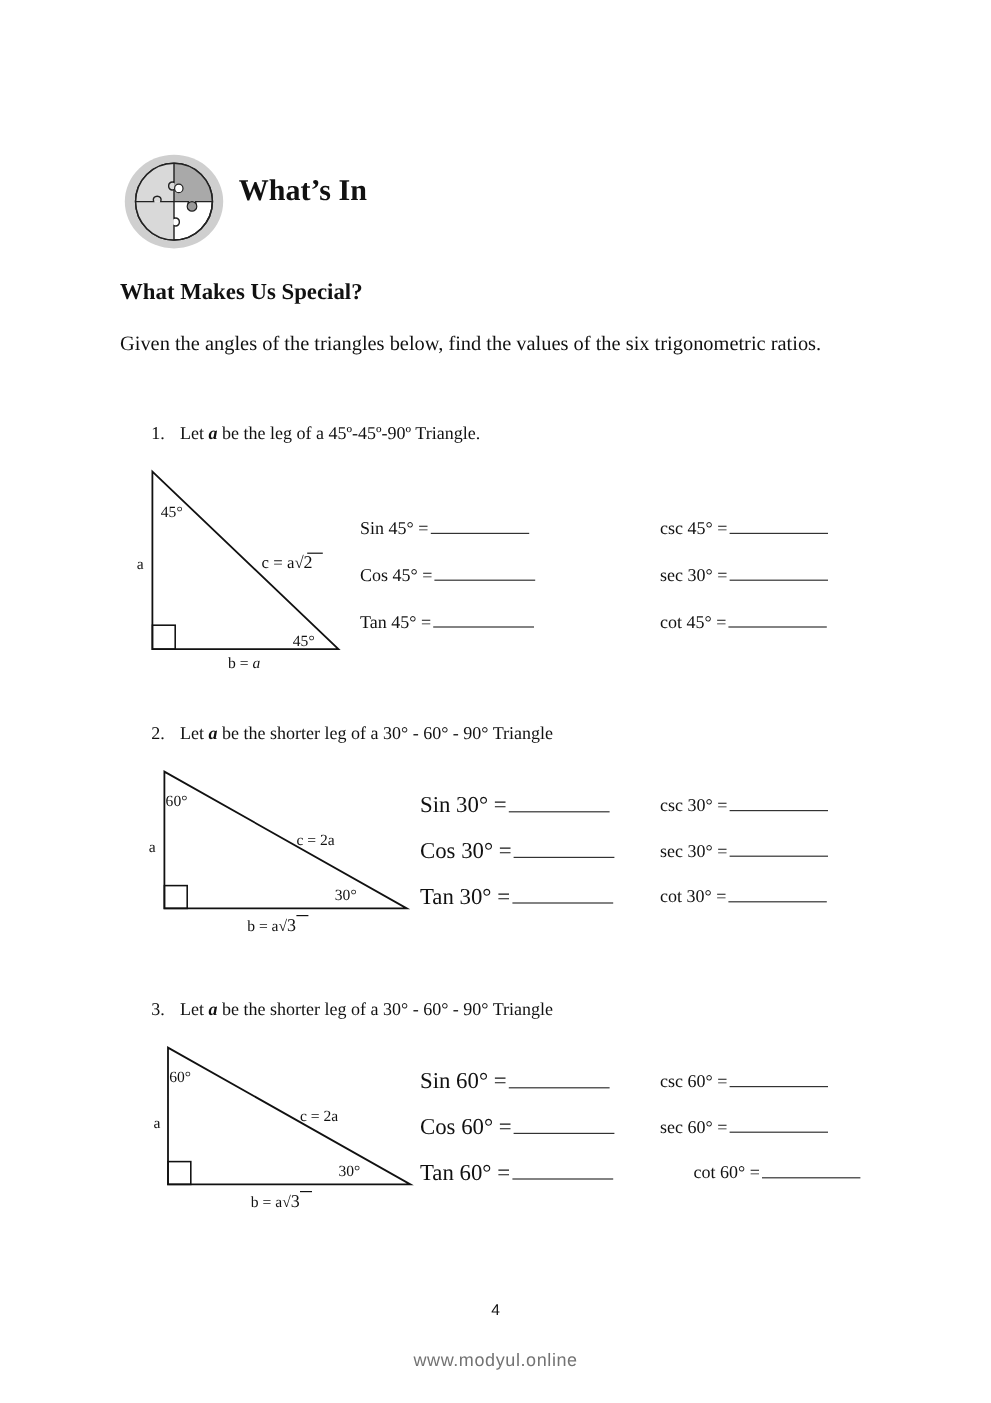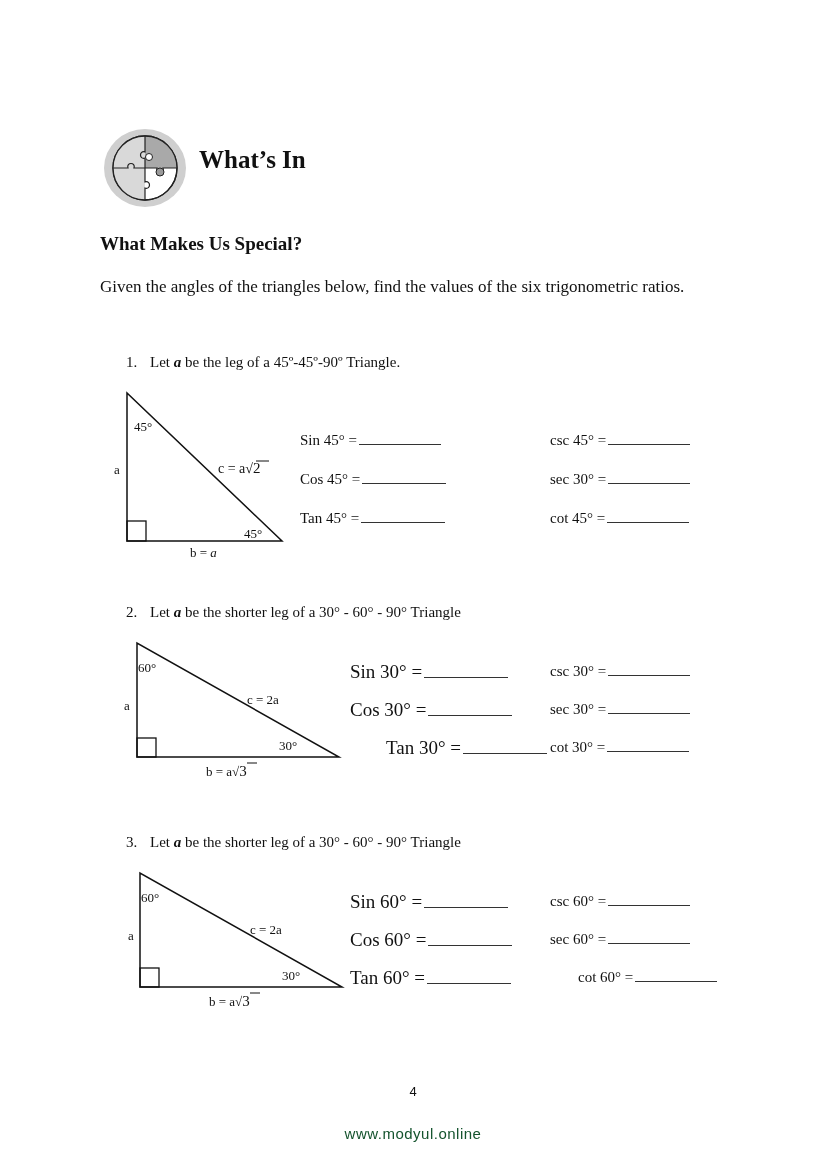--- a/index.html
+++ b/index.html
@@ -18,21 +18,21 @@
   .tri text { font-family: "Liberation Serif", "DejaVu Serif", serif; fill: #111; }
   .ratio { font-size: 15px; white-space: nowrap; }
   .ratio.big { font-size: 19px; }
   .blank { display: inline-block; width: 82px; border-bottom: 1px solid #333;
            height: 13px; vertical-align: baseline; margin-left: 2px; }
   .ratio.big .blank { width: 84px; height: 14px; }
   .page-num { left: 0; width: 826px; top: 1084px; text-align: center;
               font-family: "Liberation Sans", "DejaVu Sans", sans-serif; font-size: 13px; }
   .watermark { left: 0; width: 826px; top: 1125px; text-align: center;
                font-family: "Liberation Sans", "DejaVu Sans", sans-serif; font-size: 15px;
-               color: #14532d; letter-spacing: 0.5px; }
+               color: #737373; letter-spacing: 0.5px; }
 </style>
 </head>
 <body>
 
 <svg class="abs logo" viewBox="0 0 84 80">
   <ellipse cx="42" cy="40" rx="41" ry="39" fill="#cfcfcf"></ellipse>
   <circle cx="42" cy="40" r="32" fill="#ffffff" stroke="#222" stroke-width="1.3"></circle>
   <path d="M42 8 A32 32 0 0 1 74 40 L42 40 Z" fill="#a9a9a9"></path>
   <path d="M10 40 A32 32 0 0 1 42 8 L42 40 Z" fill="#d9d9d9"></path>
   <path d="M10 40 A32 32 0 0 0 42 72 L42 40 Z" fill="#d9d9d9"></path>
@@ -81,21 +81,21 @@
   <text x="23" y="37" font-size="13">60°</text>
   <text x="164" y="115" font-size="13">30°</text>
   <text x="9" y="75" font-size="13">a</text>
   <text x="132" y="69" font-size="13">c = 2a</text>
   <text x="91" y="141" font-size="13"><tspan>b = a</tspan><tspan>√</tspan><tspan font-size="15">3</tspan></text>
   <line x1="132" y1="128" x2="142" y2="128" stroke="#111" stroke-width="1"></line>
 </svg>
 
 <div class="abs ratio big" style="left:350px; top:661px;"><span>Sin 30° =</span><span class="blank"></span></div>
 <div class="abs ratio big" style="left:350px; top:699px;"><span>Cos 30° =</span><span class="blank"></span></div>
-<div class="abs ratio big" style="left:350px; top:737px;margin-left:36px;"><span>Tan 30° =</span><span class="blank"></span></div>
+<div class="abs ratio big" style="left:350px; top:737px;"><span>Tan 30° =</span><span class="blank"></span></div>
 <div class="abs ratio" style="left:550px; top:662px;"><span>csc 30° =</span><span class="blank"></span></div>
 <div class="abs ratio" style="left:550px; top:700px;"><span>sec 30° =</span><span class="blank"></span></div>
 <div class="abs ratio" style="left:550px; top:738px;"><span>cot 30° =</span><span class="blank"></span></div>
 
 <div class="abs item-label" style="left:126px; top:834px;">
   <span class="num">3.</span><span>Let </span><b><i>a</i></b><span> be the shorter leg of a 30° - 60° - 90° Triangle</span>
 </div>
 
 <svg class="abs tri" style="left:115px; top:865px;" width="240" height="150">
   <polygon points="25,8 25,122 227,122" fill="none" stroke="#111" stroke-width="1.5"></polygon>

